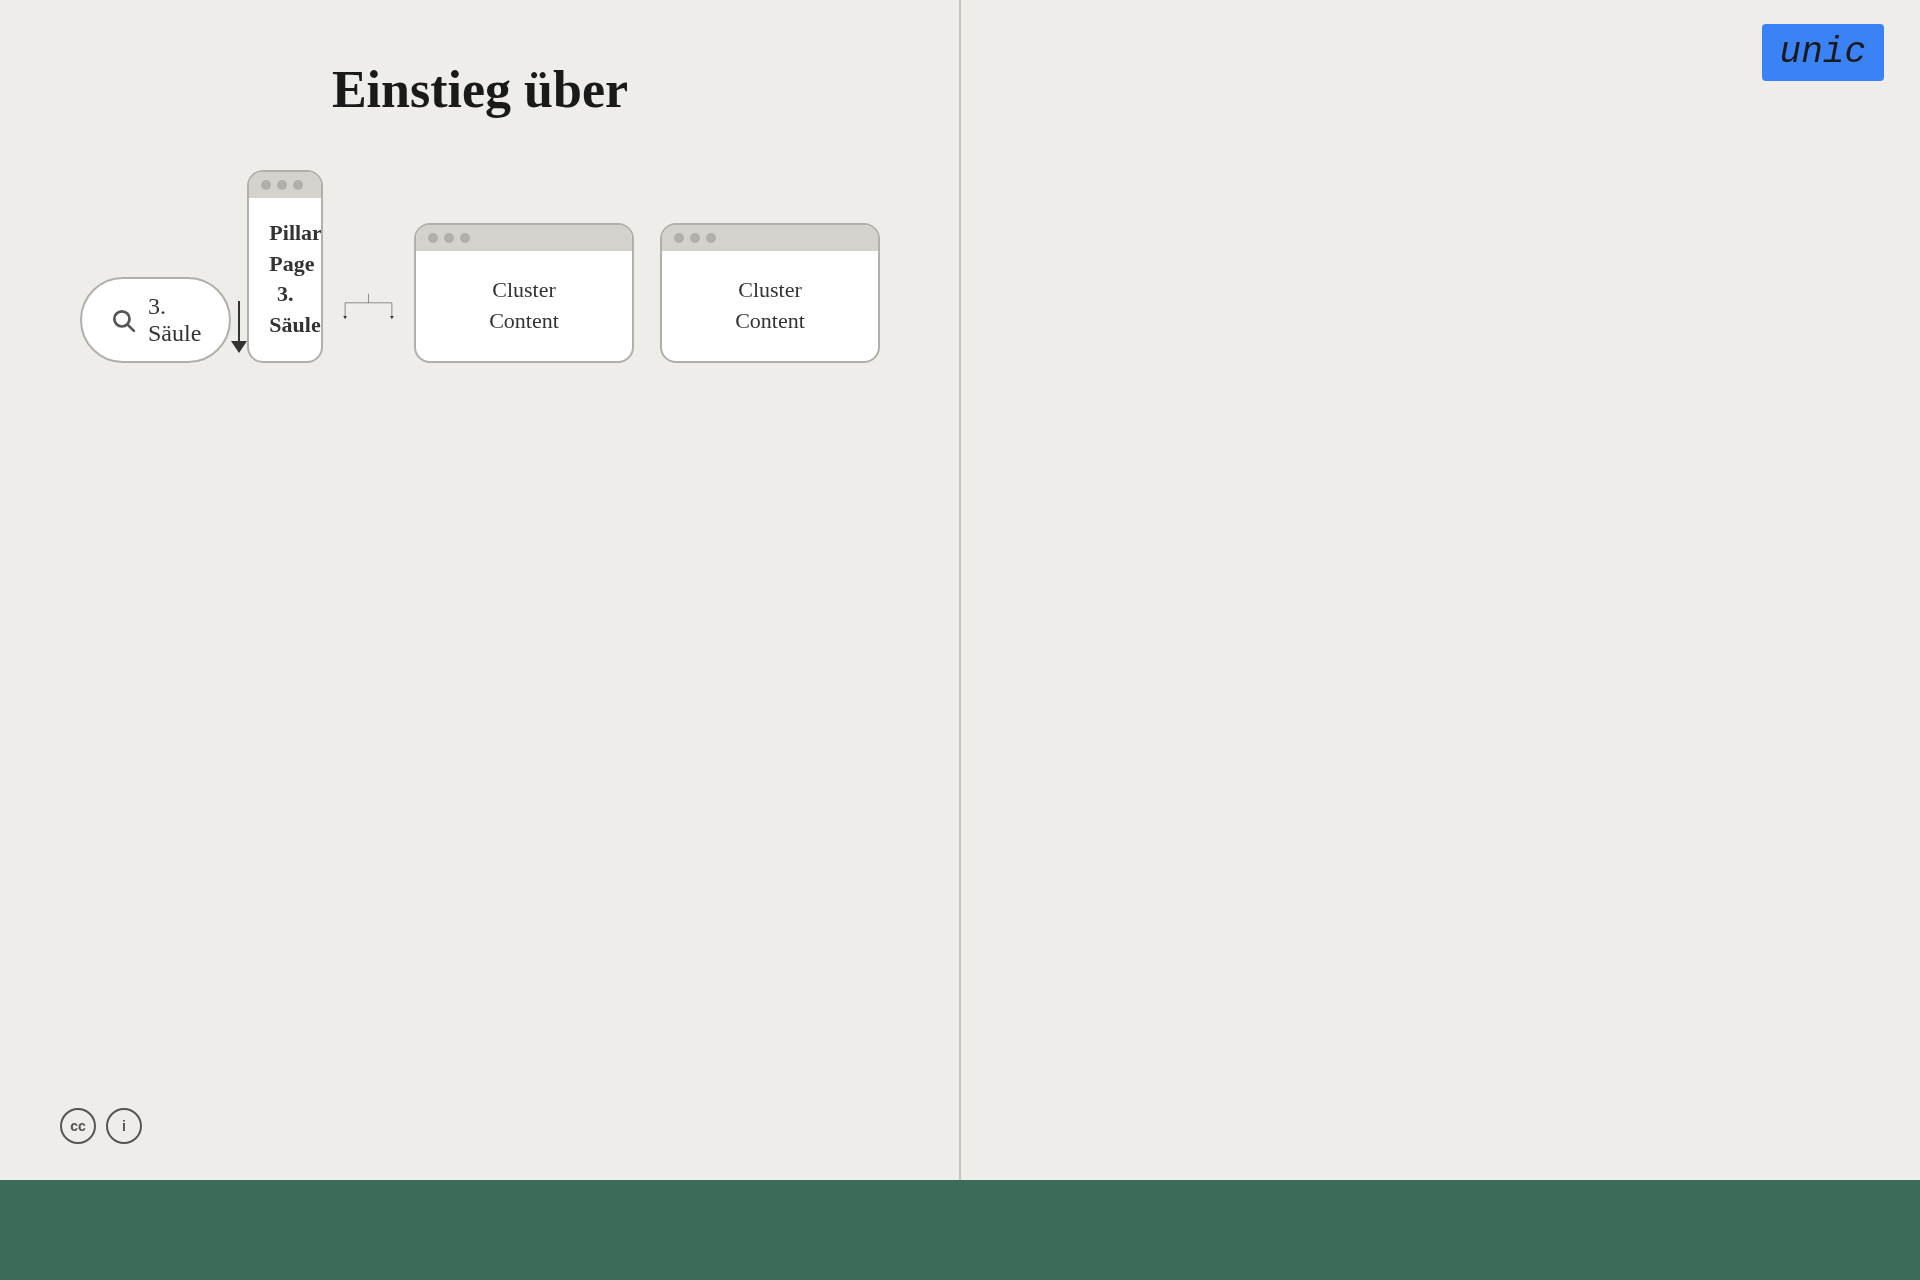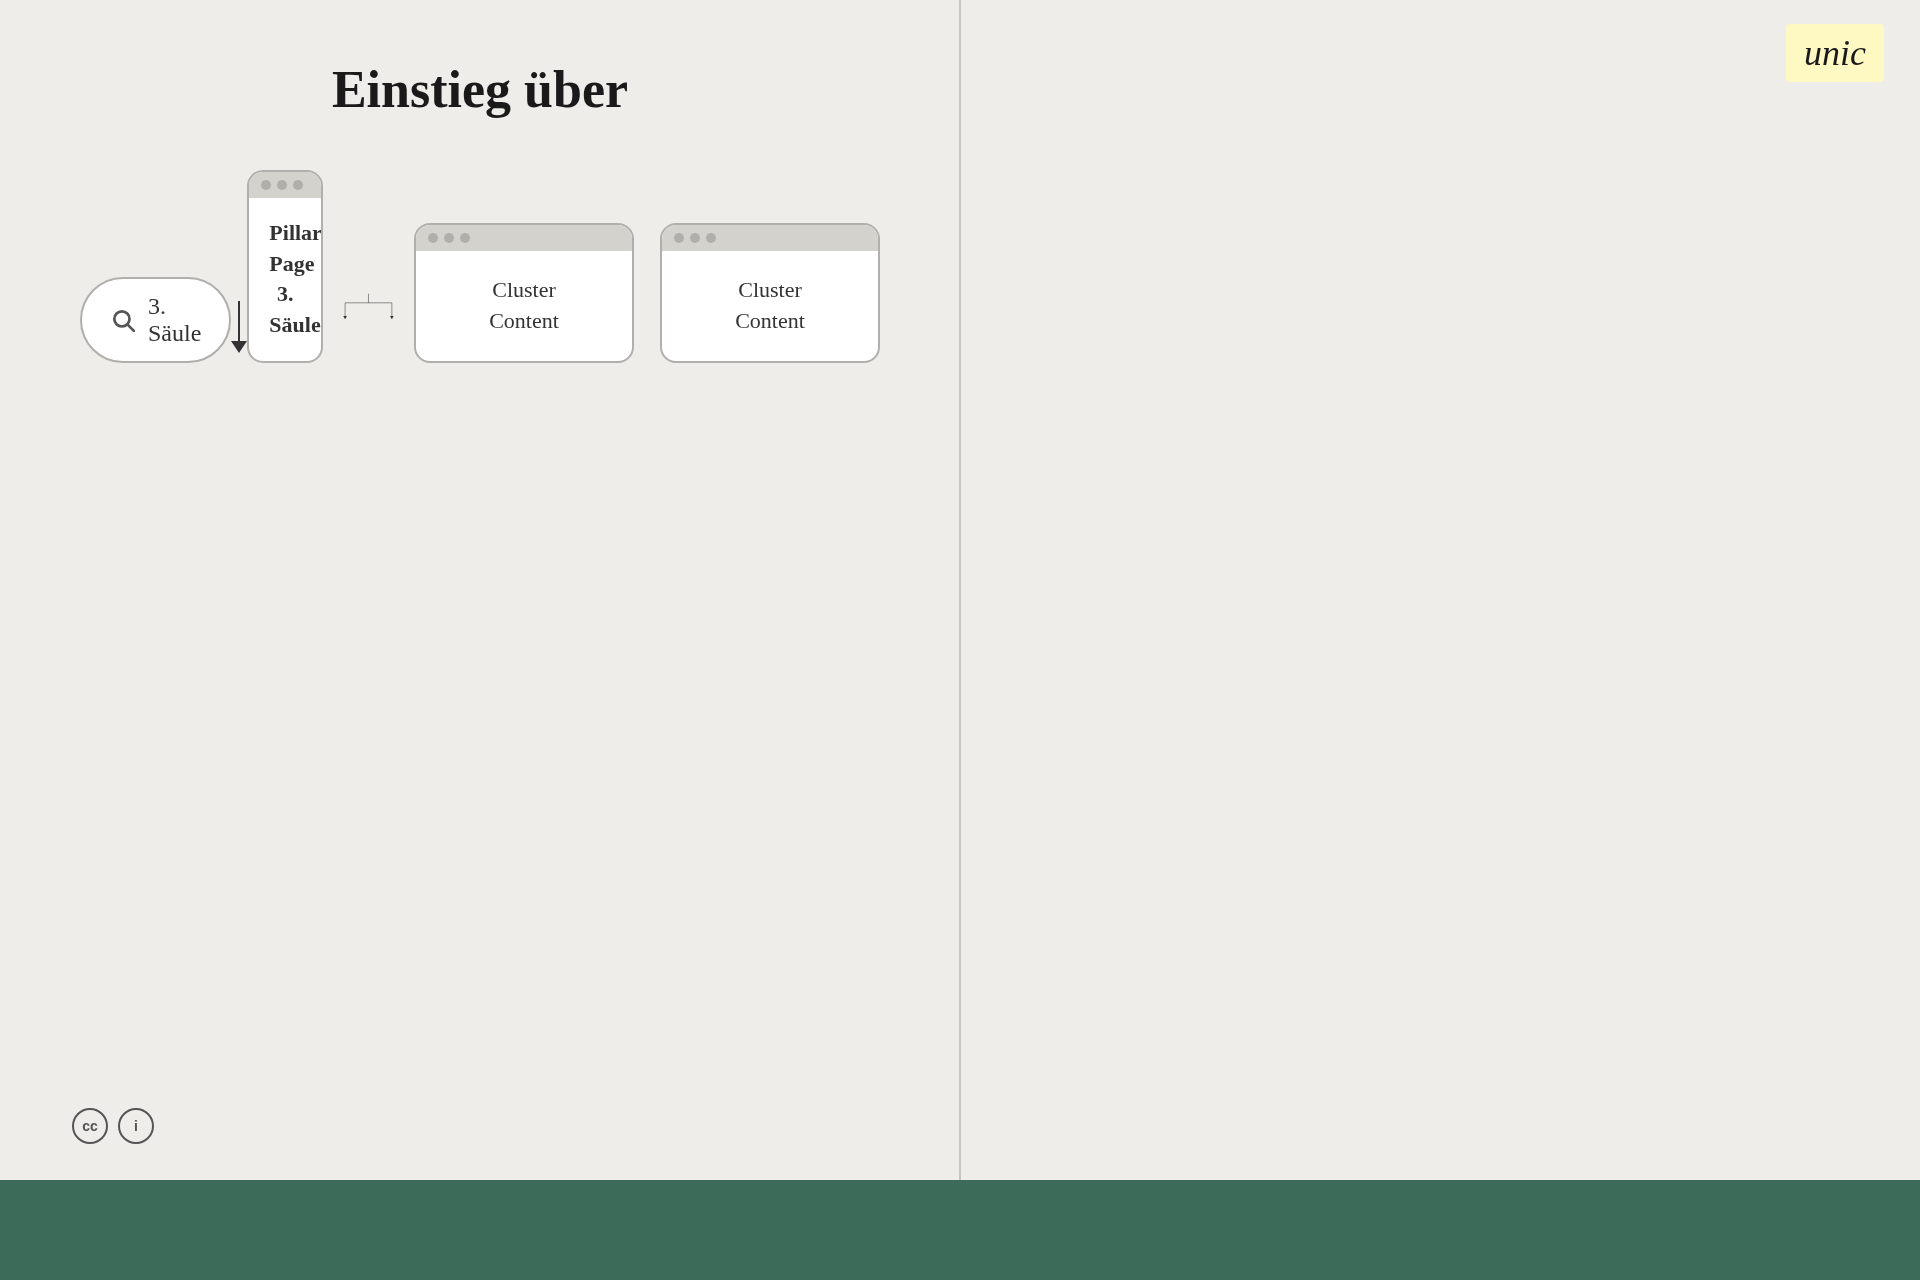--- a/index.html
+++ b/index.html
@@ -134,33 +134,33 @@
       border-right: 8px solid transparent;
       border-top: 12px solid #333;
     }
 
     
     .logo {
       position: absolute;
       top: 24px;
       right: 36px;
       font-size: 36px;
-      font-family: Liberation Serif, serif;
+      font-family: Liberation Mono, monospace;
       font-style: italic;
       color: #1a1a1a;
-      background: #fef9c3;
+      background: #3b82f6;
       padding: 8px 18px;
       border-radius: 4px;
     }
 
     
     .cc-icons {
       position: absolute;
       bottom: 36px;
-      left: 72px;
+      left: 60px;
       display: flex;
       gap: 10px;
       align-items: center;
     }
 
     .cc-circle {
       width: 36px;
       height: 36px;
       border-radius: 50%;
       border: 2px solid #555;

